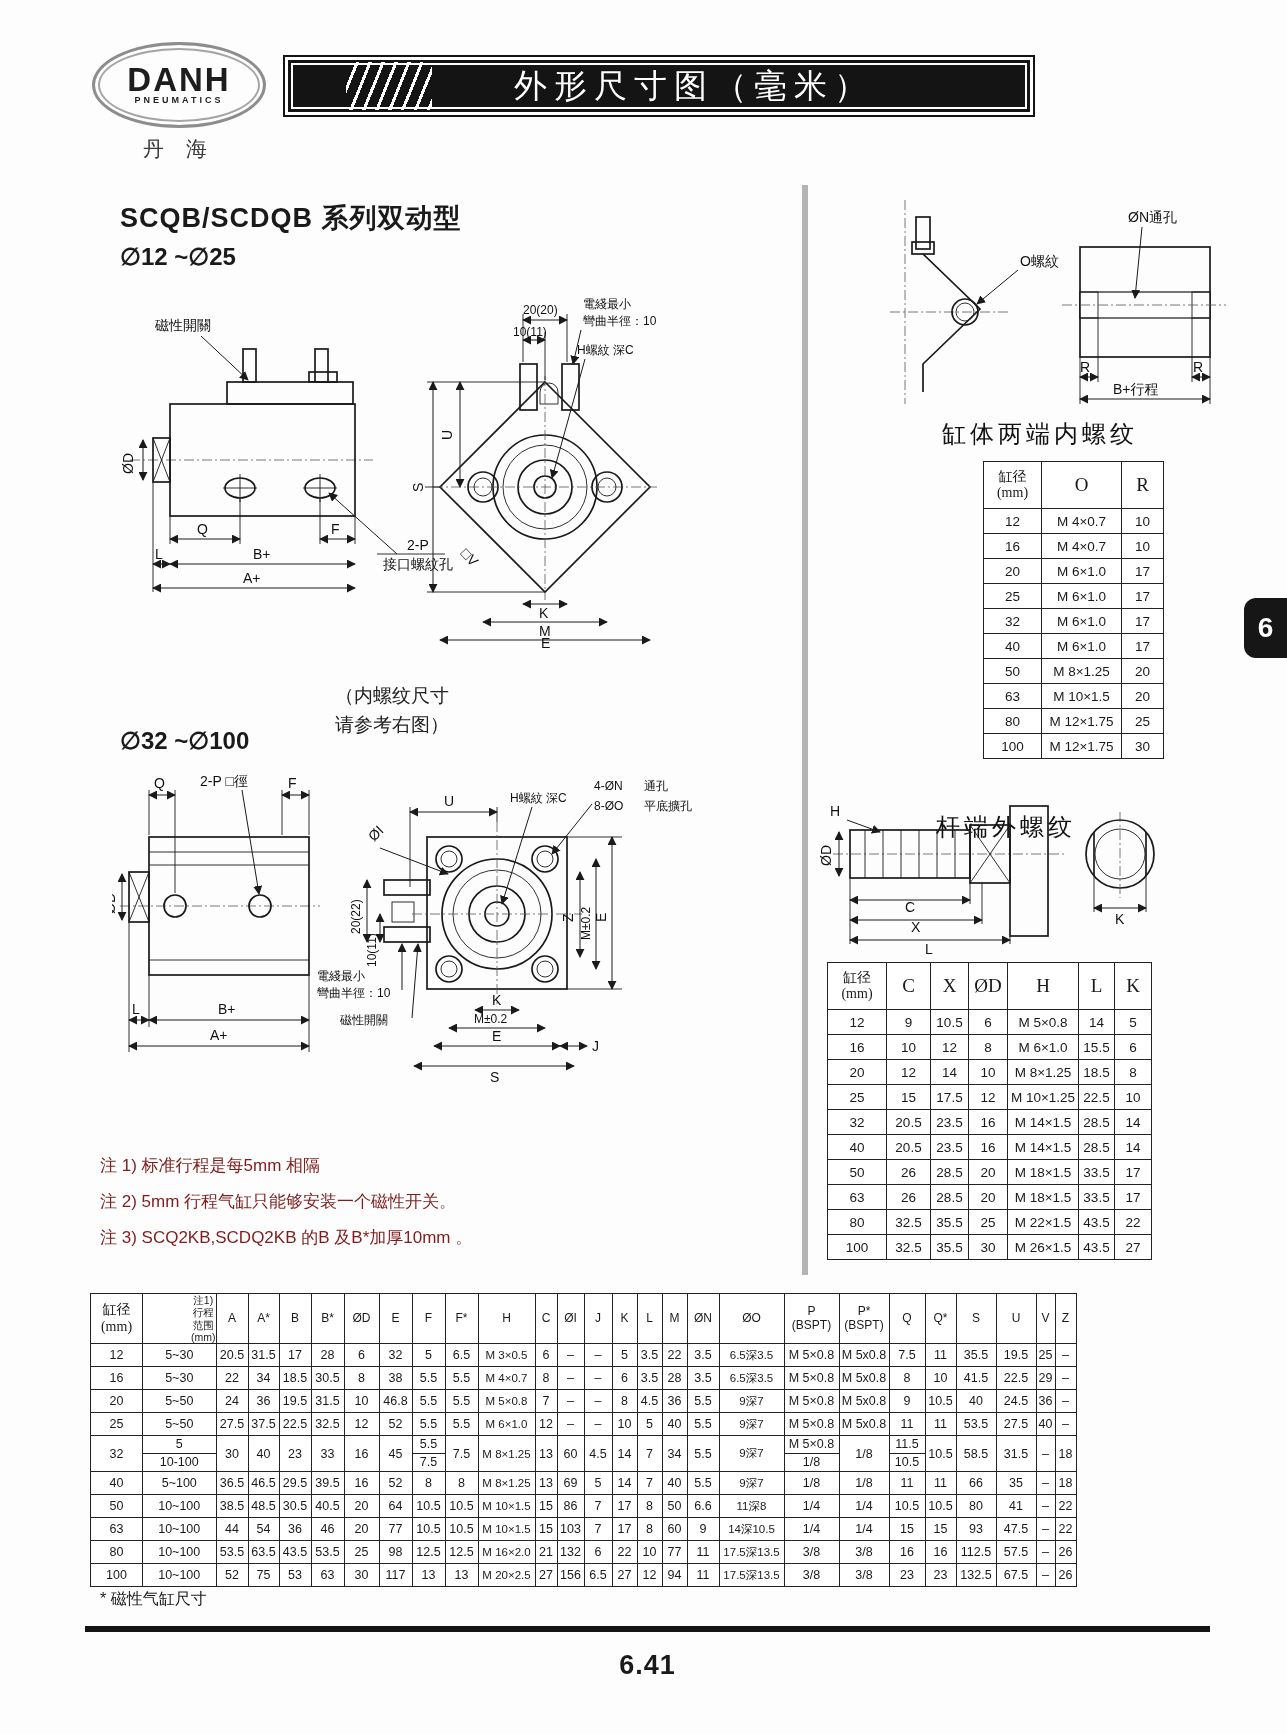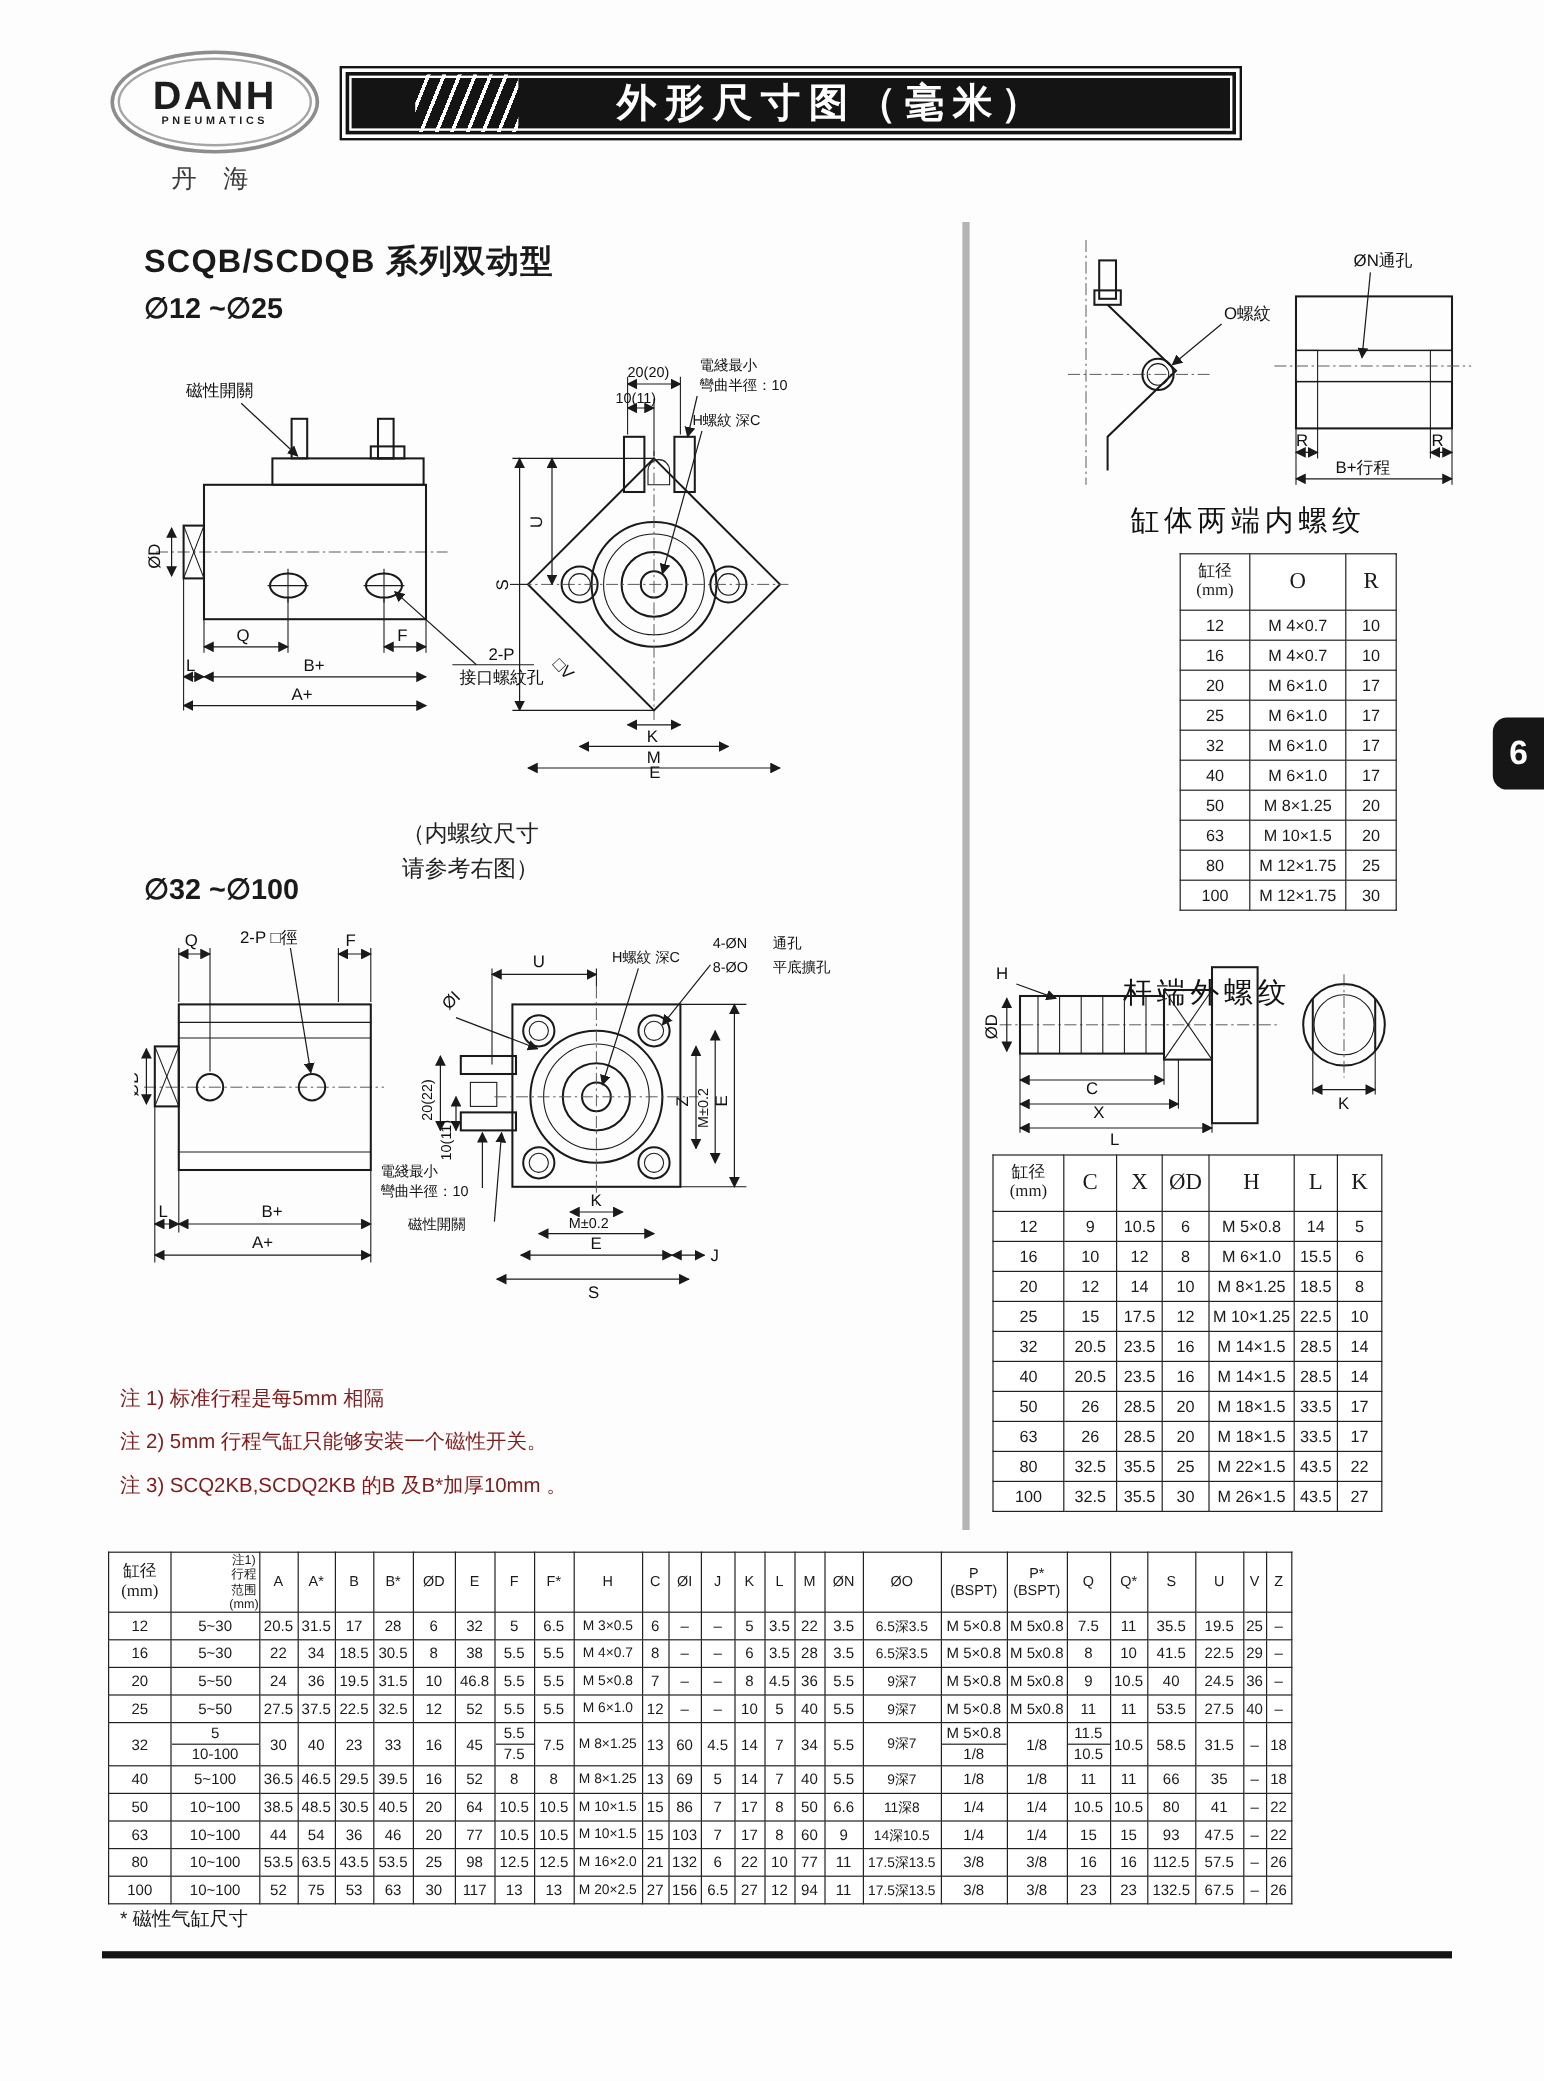--- a/index.html
+++ b/index.html
@@ -14,21 +14,21 @@
   .logo-danh{font-size:33px;font-weight:bold;letter-spacing:2px;color:#1d1d1d;line-height:30px;}
   .logo-sub{font-size:9px;letter-spacing:3px;color:#1d1d1d;font-weight:bold;}
   .logo-cn{margin-top:7px;text-align:center;font-size:21px;letter-spacing:22px;color:#3a3a3a;
            font-family:"Liberation Serif",serif;padding-left:14px;}
   .tbar{left:283px;top:55px;width:752px;height:62px;border:2px solid #141414;background:#fff;padding:3px;box-sizing:border-box;}
   .tbar-in{position:relative;width:100%;height:100%;background:#141414;}
   .tbar-line{position:absolute;inset:3px;border:2px solid #fff;}
   .tbar-stripes{position:absolute;left:58px;top:2px;bottom:2px;width:86px;
                 background:repeating-linear-gradient(112deg,#141414 0 9px,#fff 9px 12px);}
   .tbar-title{position:absolute;inset:0;display:flex;align-items:center;justify-content:center;
-              color:#fff;font-size:33px;font-weight:bold;letter-spacing:7px;padding-left:70px;box-sizing:border-box;}
+              color:#fff;font-size:33px;font-weight:normal;letter-spacing:7px;padding-left:70px;box-sizing:border-box;}
   .tab6{left:1244px;top:598px;width:43px;height:60px;background:#161616;color:#fff;
         border-radius:12px 0 0 12px;display:flex;align-items:center;justify-content:center;
         font-size:28px;font-weight:bold;}
 
   
   .series-title{left:120px;top:200px;font-size:27px;font-weight:bold;letter-spacing:1px;}
   .range-label{font-size:24px;font-weight:bold;}
   .ref-note{left:335px;top:662px;font-size:19px;line-height:29px;color:#222;margin-top:19px;}
   .notes{left:100px;top:1148px;font-size:17px;line-height:36px;color:#7f1d1d;}
   .divider{left:802px;top:185px;width:6px;height:1090px;background:#b4b4b4;}
@@ -940,14 +940,15 @@
           <td>132.5</td>
           <td>67.5</td>
           <td>–</td>
           <td>26</td>
         </tr>
       </tbody>
   </table>
 
   <div class="abs footnote">* 磁性气缸尺寸</div>
   <div class="abs bottom-rule"></div>
+  <div class="abs pagenum">6.41</div>
 
 </div>
 
 </body></html>

